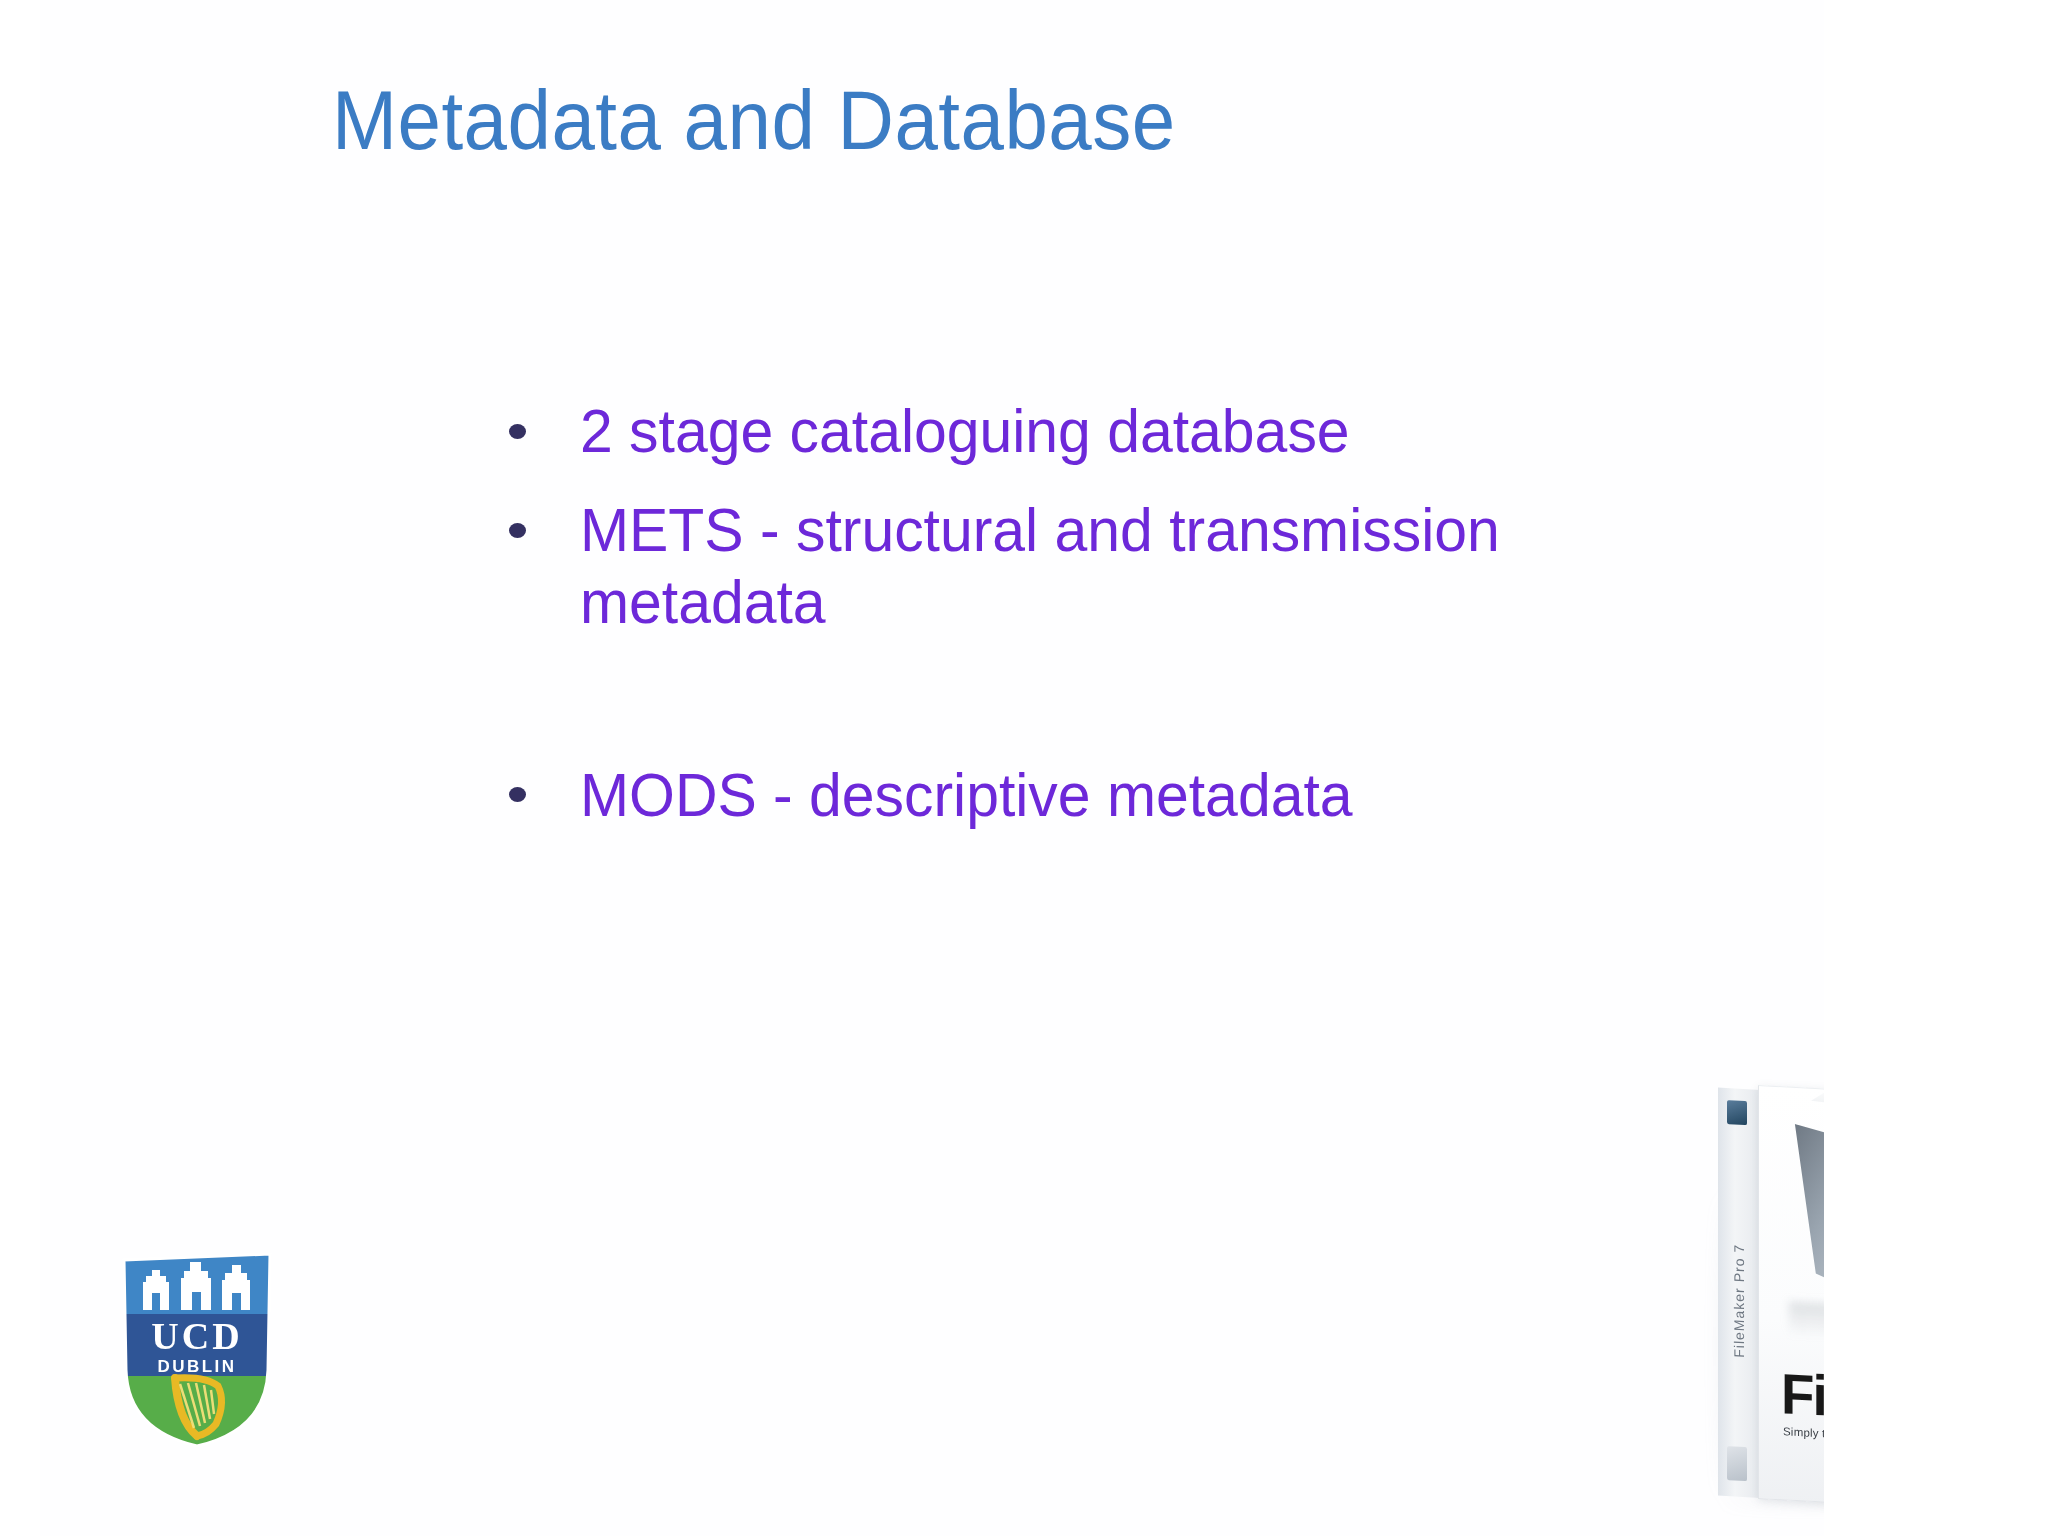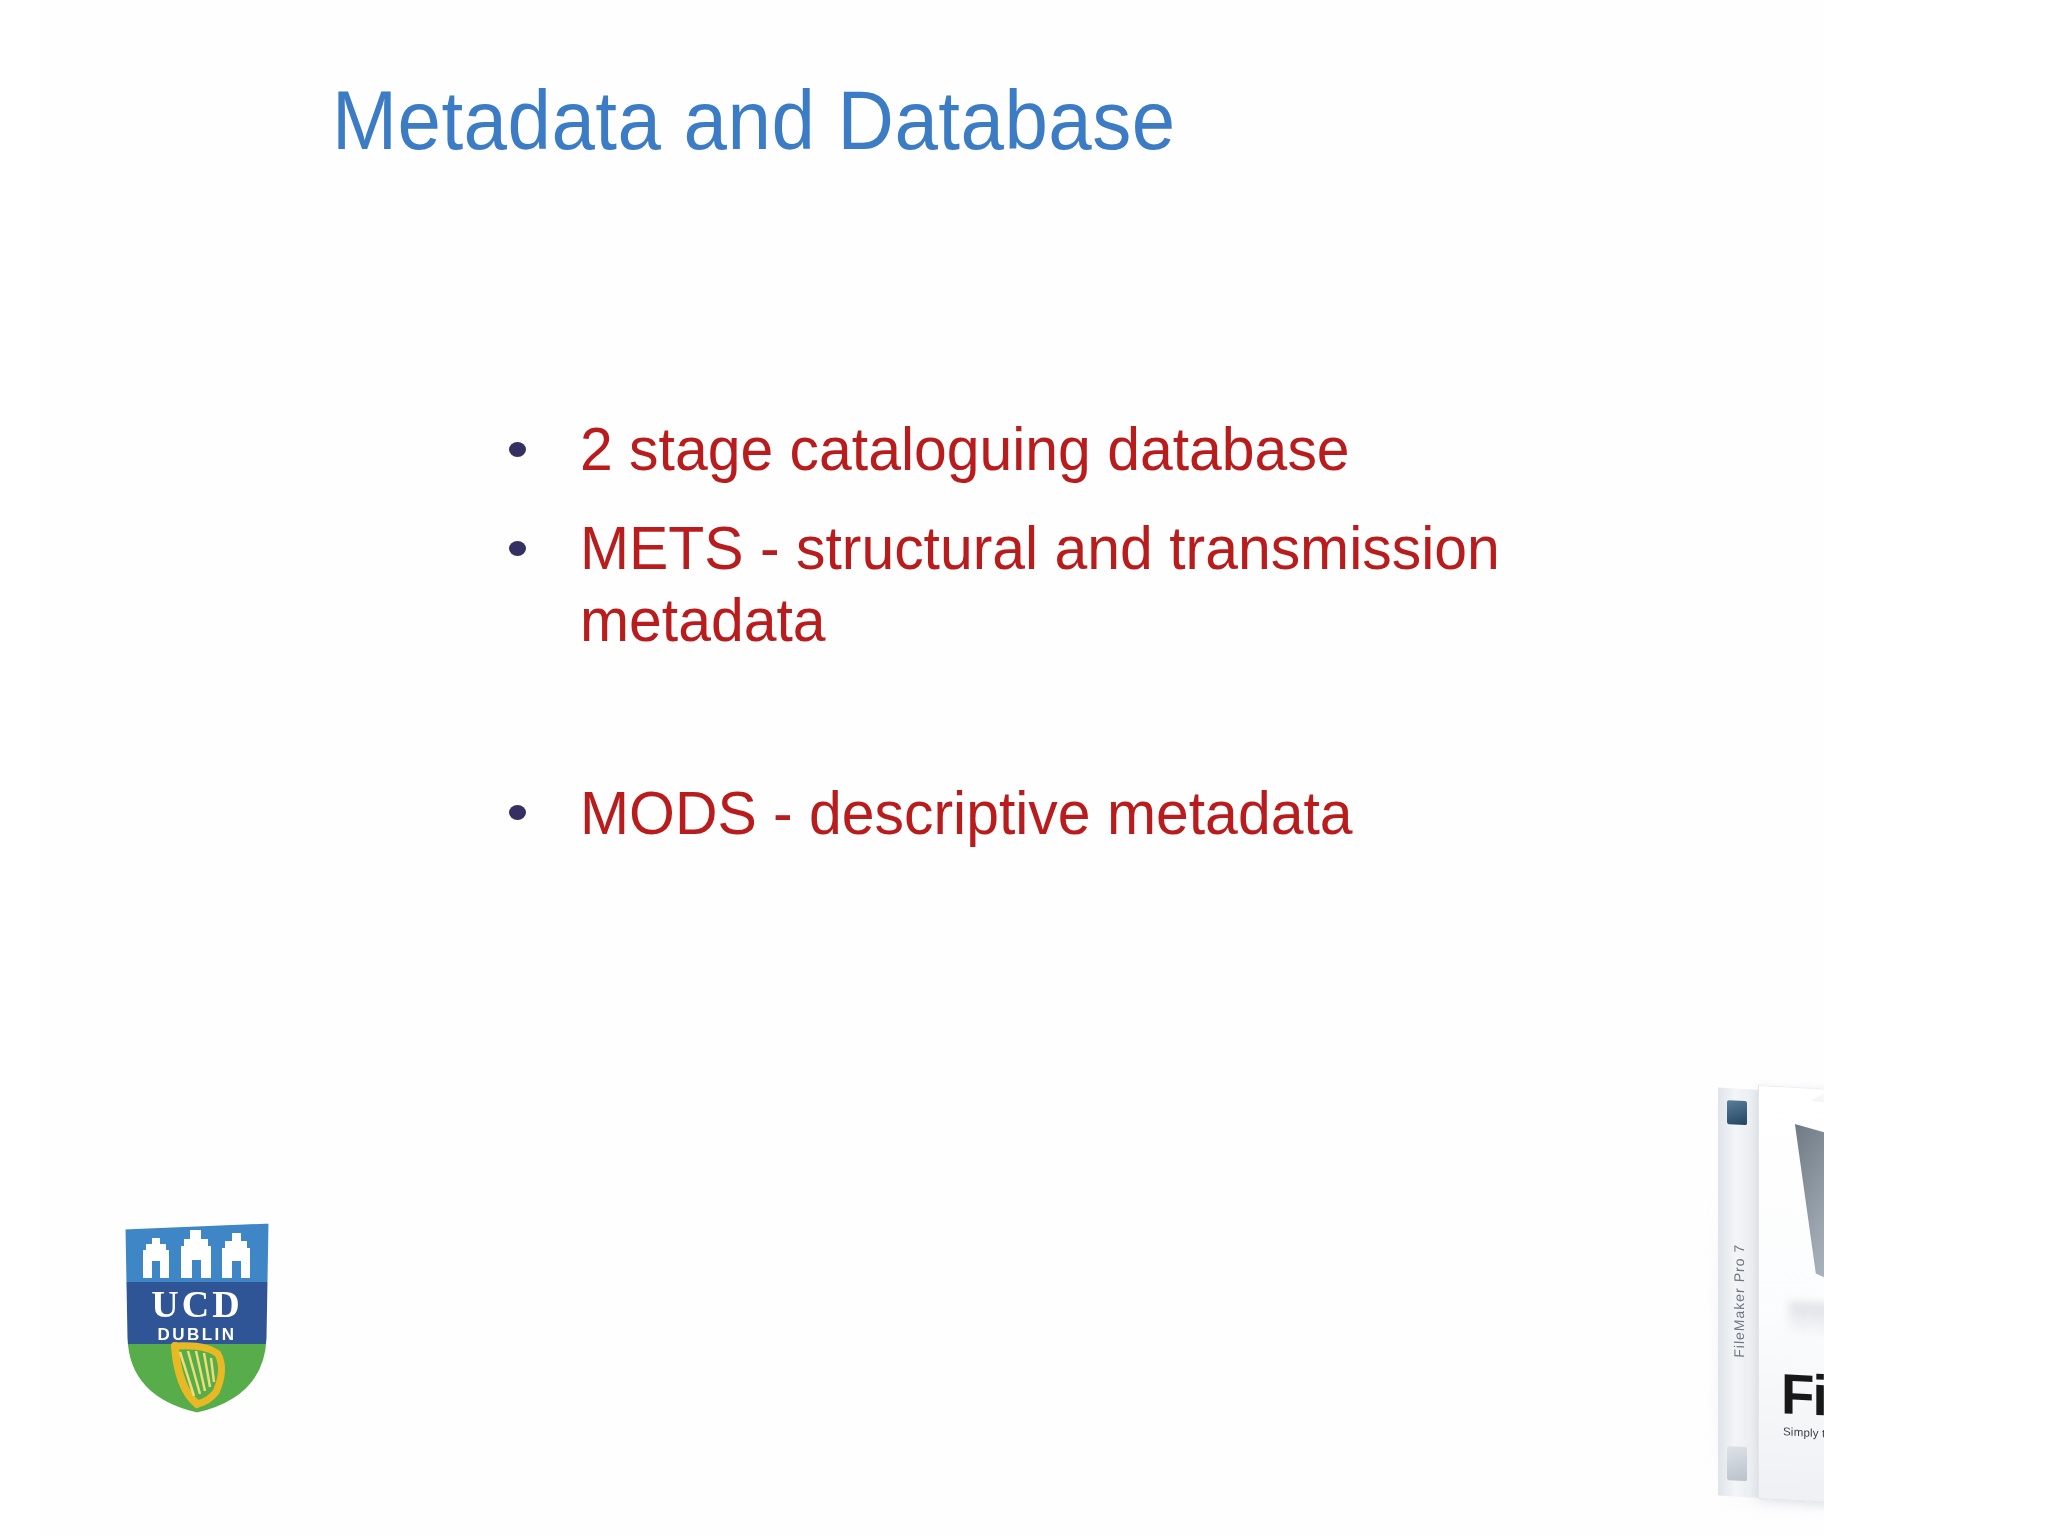--- a/index.html
+++ b/index.html
@@ -31,26 +31,26 @@
     color: #3b7cc4;
     white-space: nowrap;
     transform: scaleX(0.93);
     transform-origin: left top;
   }
 
   
   #body-list {
     position: absolute;
     left: 455px;
-    top: 413px;
+    top: 395px;
     width: 1290px;
     list-style: none;
     margin: 0;
     padding: 0;
-    color: #b91c1c;
+    color: #6d28d9;
     font-size: 62px;
     line-height: 1.15;
   }
   #body-list li.bullet-item {
     position: relative;
     padding-left: 85px;
     margin: 0;
   }
   #body-list li.bullet-item .bullet-dot {
     position: absolute;
@@ -69,21 +69,21 @@
   
   .gap-xl { margin-top: 0 !important; }
   .gap-big { margin-top: 122px !important; }
   .gap-mid { margin-top: 28px !important; }
   .gap-sm  { margin-top: 22px !important; }
 
   
   #ucd-logo {
     position: absolute;
     left: 78px;
-    top: 1220px;
+    top: 1252px;
     width: 158px;
     height: 196px;
   }
   #ucd-logo svg { display: block; width: 100%; height: 100%; }
 
   
   #filemaker-box {
     position: absolute;
     left: 1664px;
     top: 1085px;

